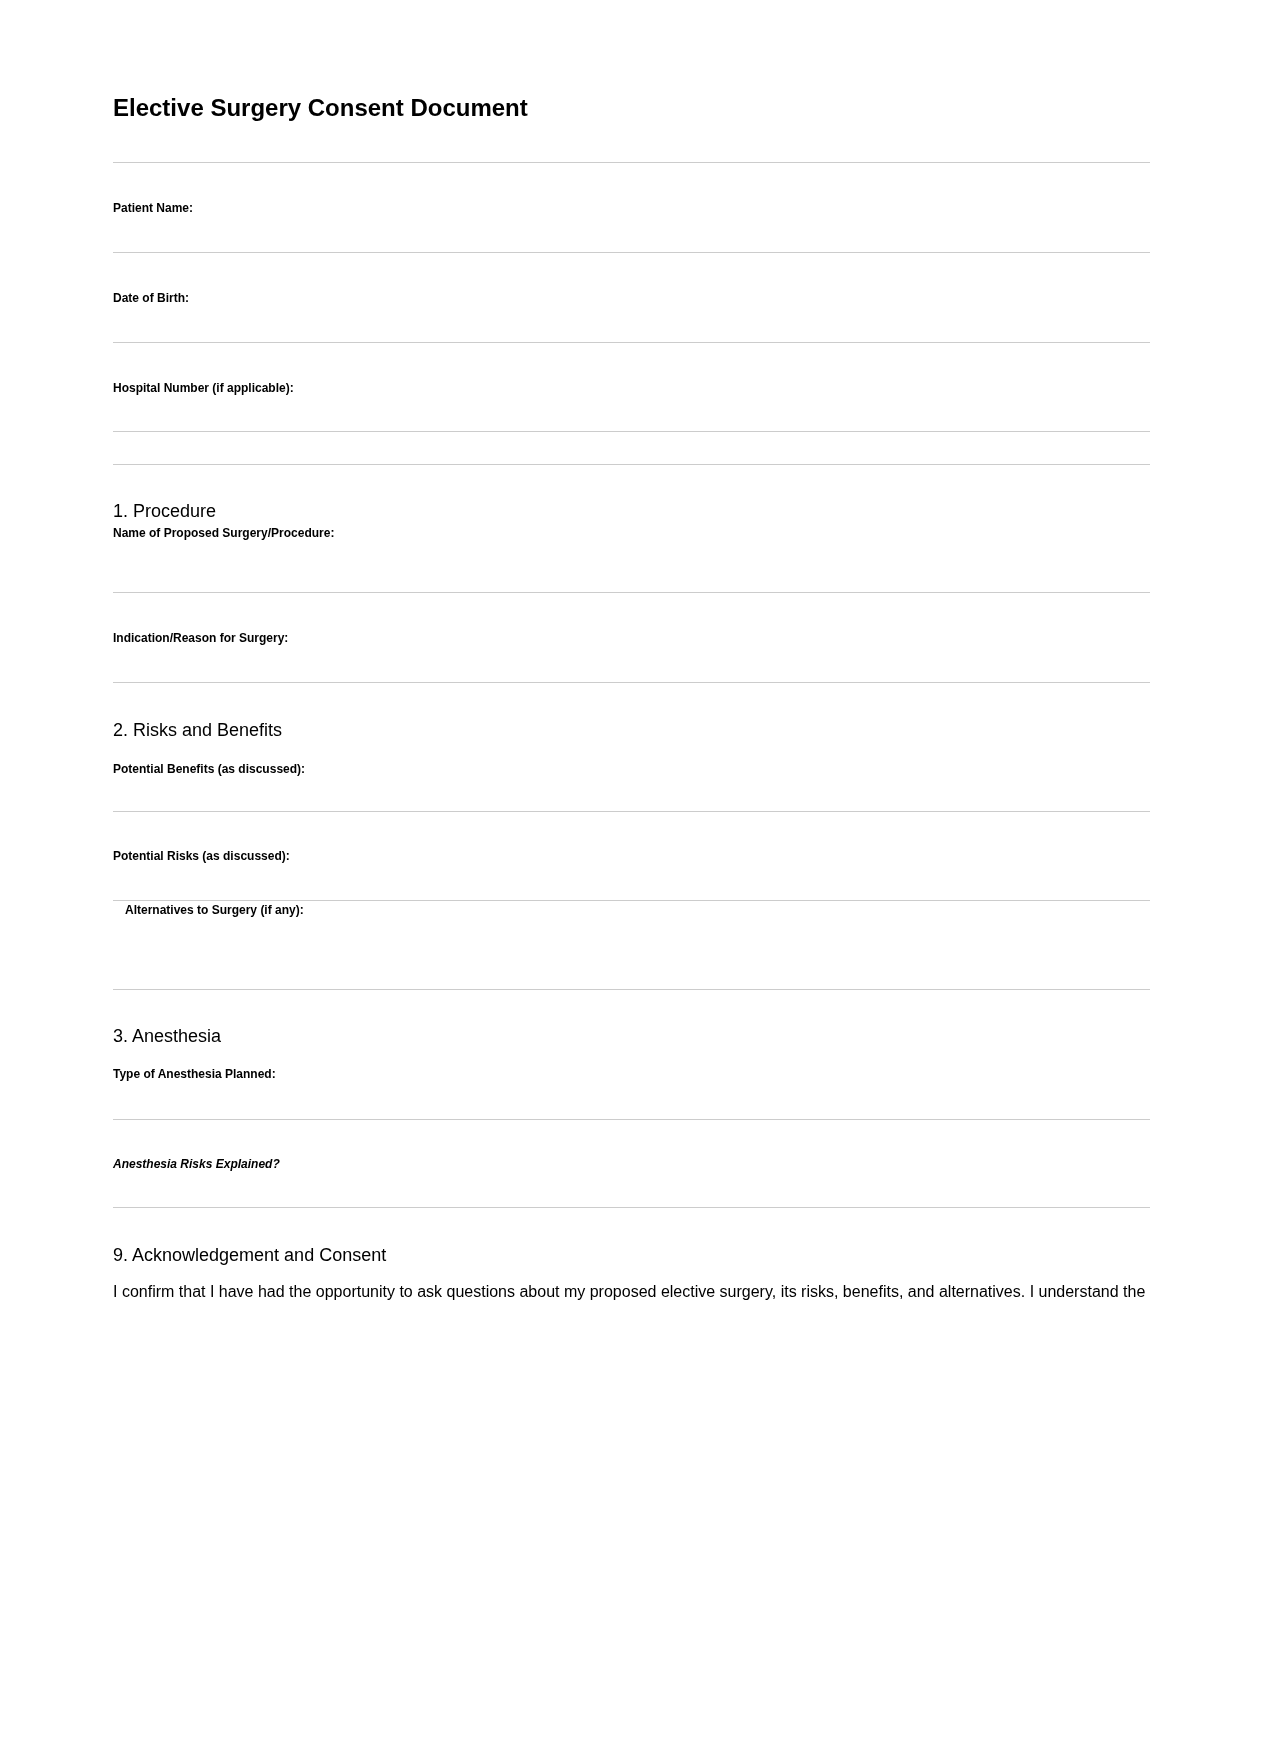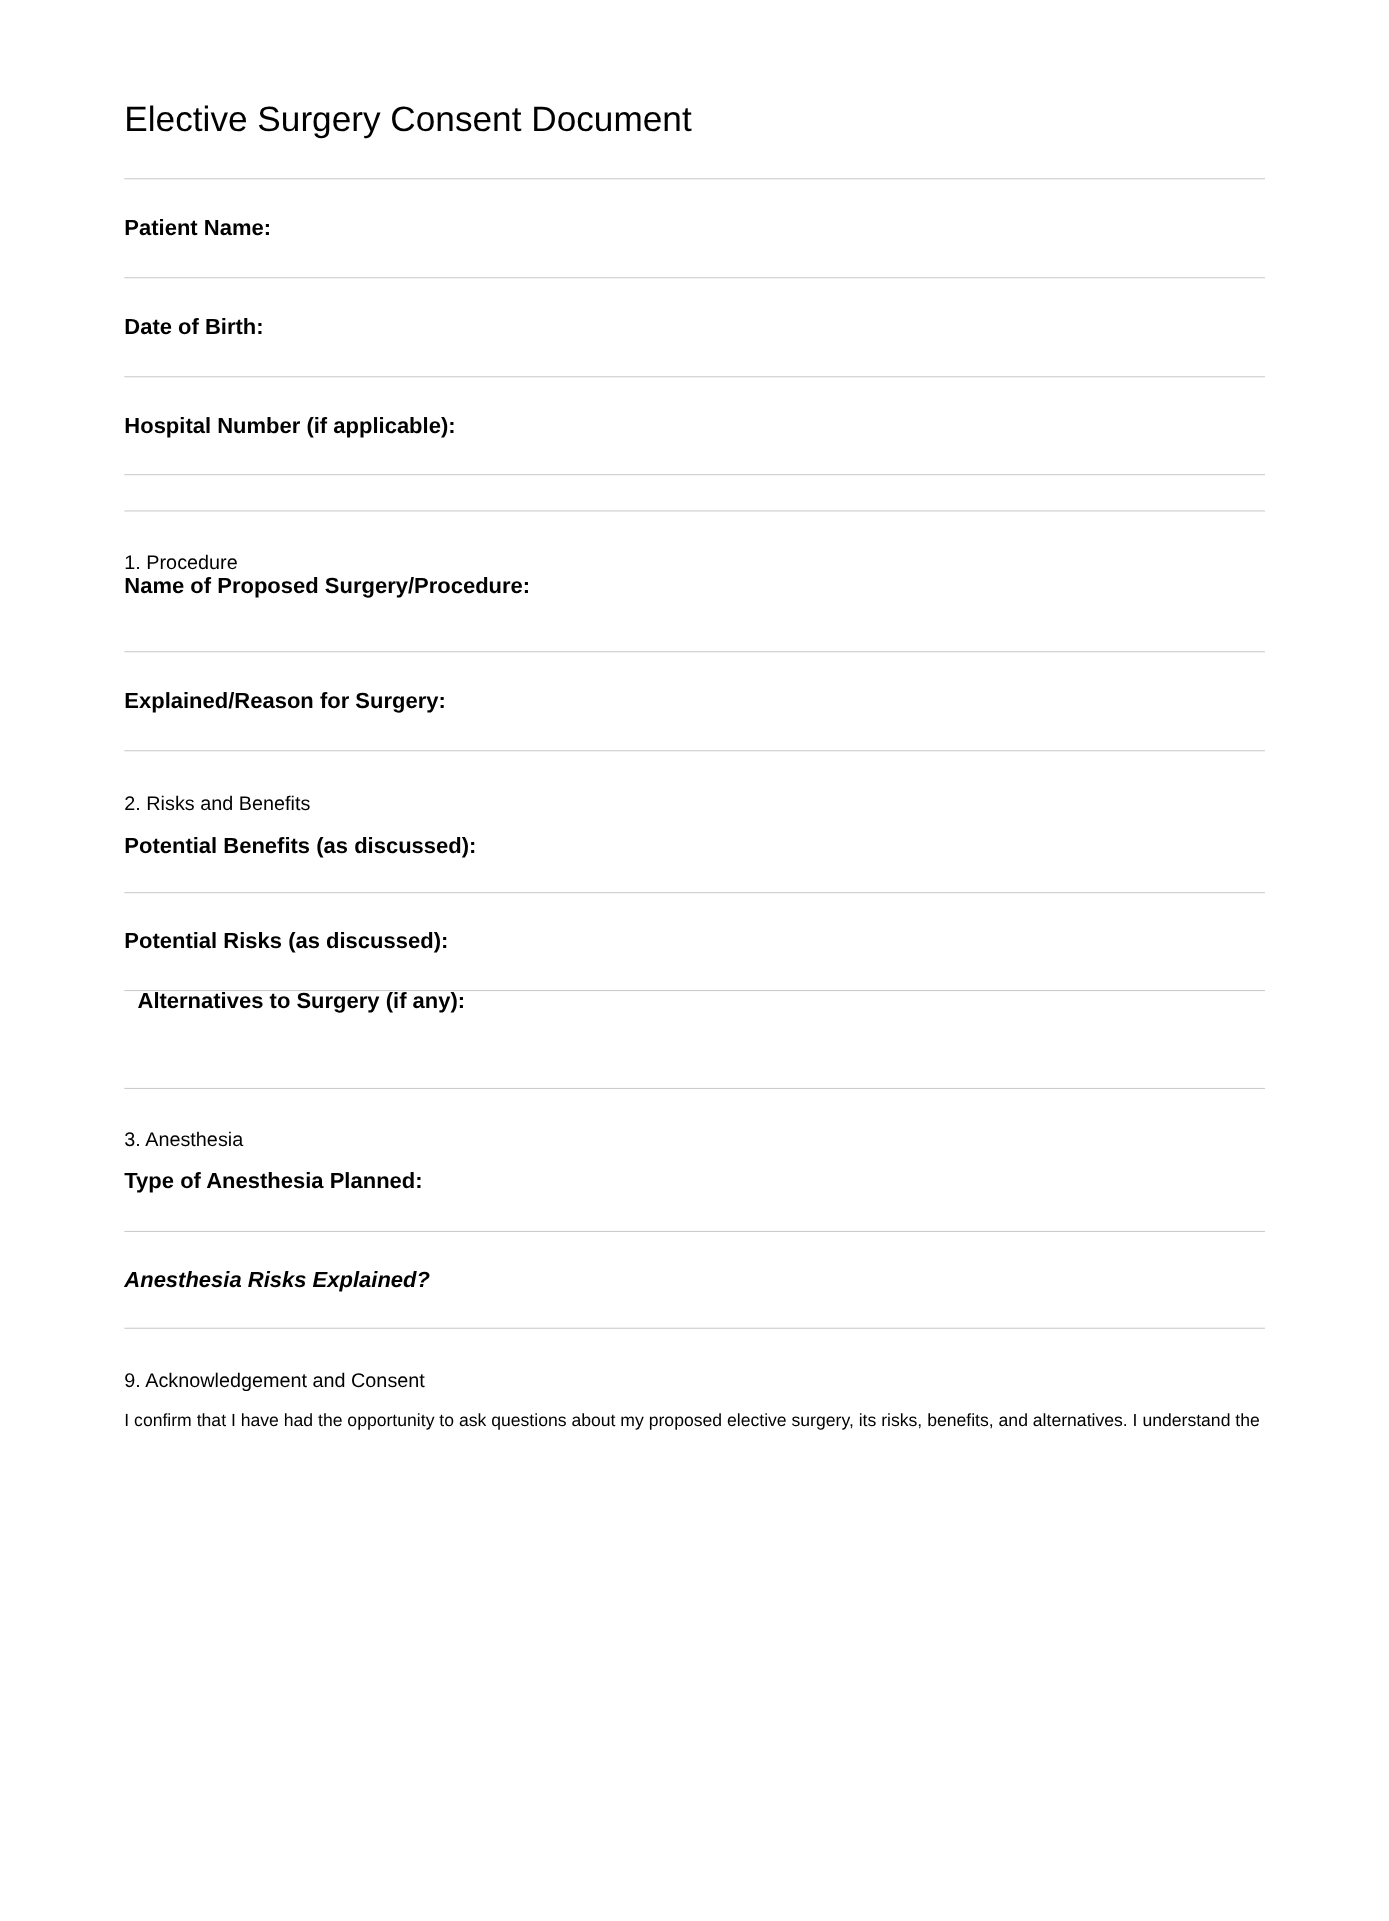--- a/index.html
+++ b/index.html
@@ -1,22 +1,22 @@
 <!DOCTYPE html>
 <html><head>
   <meta charset="utf-8">
   <style>
     html, body { margin: 0; padding: 0; background: #ffffff; }
     body { width: 1263px; height: 1746px; position: relative; overflow: hidden;
            font-family: "Liberation Sans", "DejaVu Sans", sans-serif; color: #000; }
     .abs { position: absolute; left: 113px; white-space: nowrap; }
     .rule { position: absolute; left: 113px; width: 1037px; height: 0; border-top: 1.5px solid #cccccc; }
-    .title { font-size: 32px; font-weight: normal; line-height: 32px; }
+    .title { font-size: 24px; font-weight: bold; line-height: 32px; }
     .heading { font-size: 18px; font-weight: normal; line-height: 21px; }
-    .label { font-size: 20px; font-weight: bold; line-height: 18px; }
+    .label { font-size: 12px; font-weight: bold; line-height: 18px; }
     .para { font-size: 16px; line-height: 18px; }
   </style>
 </head>
 <body>
 
 <h1 class="abs title" style="top:92px;margin:0;">Elective Surgery Consent Document</h1>
 <div class="rule" style="top:162px;"></div>
 
 <div class="abs label" style="top:199px;">Patient Name:</div>
 <div class="rule" style="top:252px;"></div>
@@ -26,21 +26,21 @@
 
 <div class="abs label" style="top:379px;">Hospital Number (if applicable):</div>
 <div class="rule" style="top:431px;"></div>
 
 <div class="rule" style="top:464px;"></div>
 
 <h2 class="abs heading" style="top:501px;margin:0;">1. Procedure</h2>
 <div class="abs label" style="top:524px;">Name of Proposed Surgery/Procedure:</div>
 <div class="rule" style="top:592px;"></div>
 
-<div class="abs label" style="top:629px;">Explained/Reason for Surgery:</div>
+<div class="abs label" style="top:629px;">Indication/Reason for Surgery:</div>
 <div class="rule" style="top:682px;"></div>
 
 <h2 class="abs heading" style="top:720px;margin:0;">2. Risks and Benefits</h2>
 <div class="abs label" style="top:760px;">Potential Benefits (as discussed):</div>
 <div class="rule" style="top:811px;"></div>
 
 <div class="abs label" style="top:847px;">Potential Risks (as discussed):</div>
 <div class="rule" style="top:900px;"></div>
 
 <div class="abs label" style="top:901px;margin-left:12px;">Alternatives to Surgery (if any):</div>

